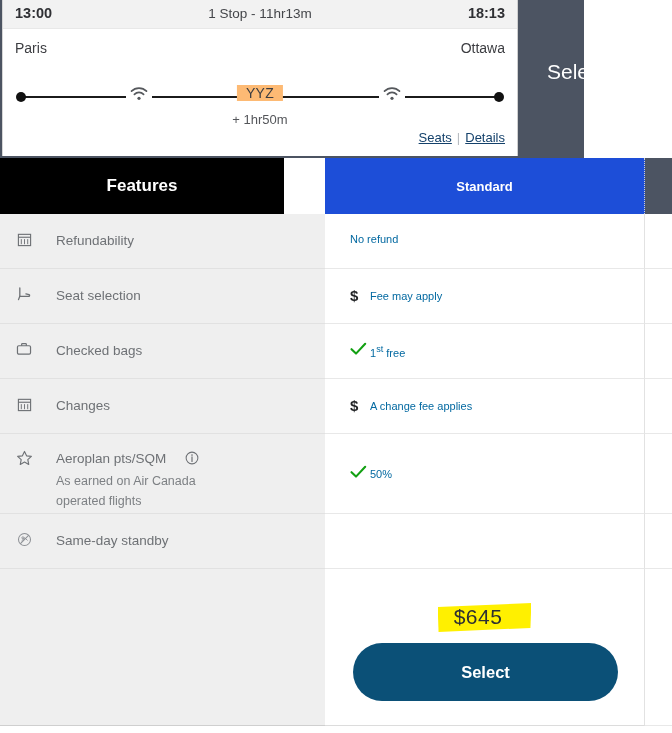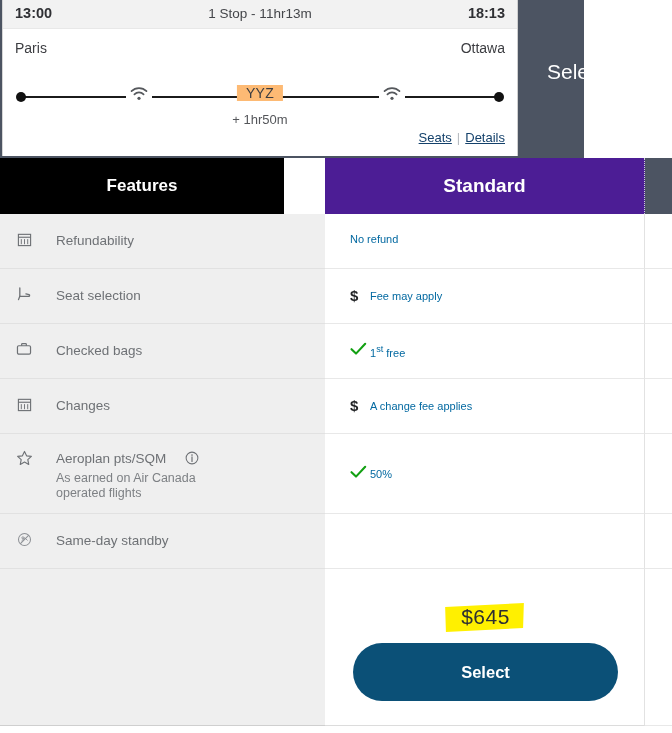--- a/index.html
+++ b/index.html
@@ -158,23 +158,23 @@
     width: 284px; height: 56px;
     background: #000000;
     color: #ffffff;
     font-size: 17px; font-weight: bold;
     display: flex; align-items: center; justify-content: center;
   }
   #th-standard {
     position: absolute;
     left: 325px; top: 0;
     width: 320px; height: 56px;
-    background: #4c1d95;
+    background: #1d4ed8;
     color: #ffffff;
-    font-size: 19px; font-weight: bold;
+    font-size: 13px; font-weight: bold;
     display: flex; align-items: center; justify-content: center;
     border-right: 1px dotted #cdd0d6;
     box-sizing: border-box;
   }
   #th-next {
     position: absolute;
     left: 645px; top: 0;
     width: 27px; height: 56px;
     background: #4c5462;
   }
@@ -226,21 +226,21 @@
     left: 56px;
     font-size: 13.5px;
     color: #6e7175;
     white-space: nowrap;
   }
   .feat-sub {
     position: absolute;
     left: 56px;
     font-size: 12.5px;
     color: #7d8084;
-    line-height: 15px;
+    line-height: 20px;
     white-space: pre-line;
   }
   .val-text {
     font-size: 11px;
     color: #0369a1;
     white-space: nowrap;
   }
   .val-inline {
     position: absolute;
     display: flex;
@@ -265,21 +265,21 @@
   .cell-value.last { border-bottom: 1px solid #dcdcdc; }
   #price-wrap {
     position: absolute;
     left: 0; right: 0;
     top: 34px;
     text-align: center;
   }
   #price-highlight {
     position: relative;
     display: inline-block;
-    padding: 2px 14px 3px 16px;
+    padding: 2px 29px 3px 16px;
   }
   #price-highlight::before {
     content: "";
     position: absolute;
     left: 0; top: 0;
     width: 100%; height: 100%;
     background: #fff000;
     clip-path: polygon(0% 14%, 100% 0%, 99% 86%, 1% 100%);
     z-index: 0;
   }

